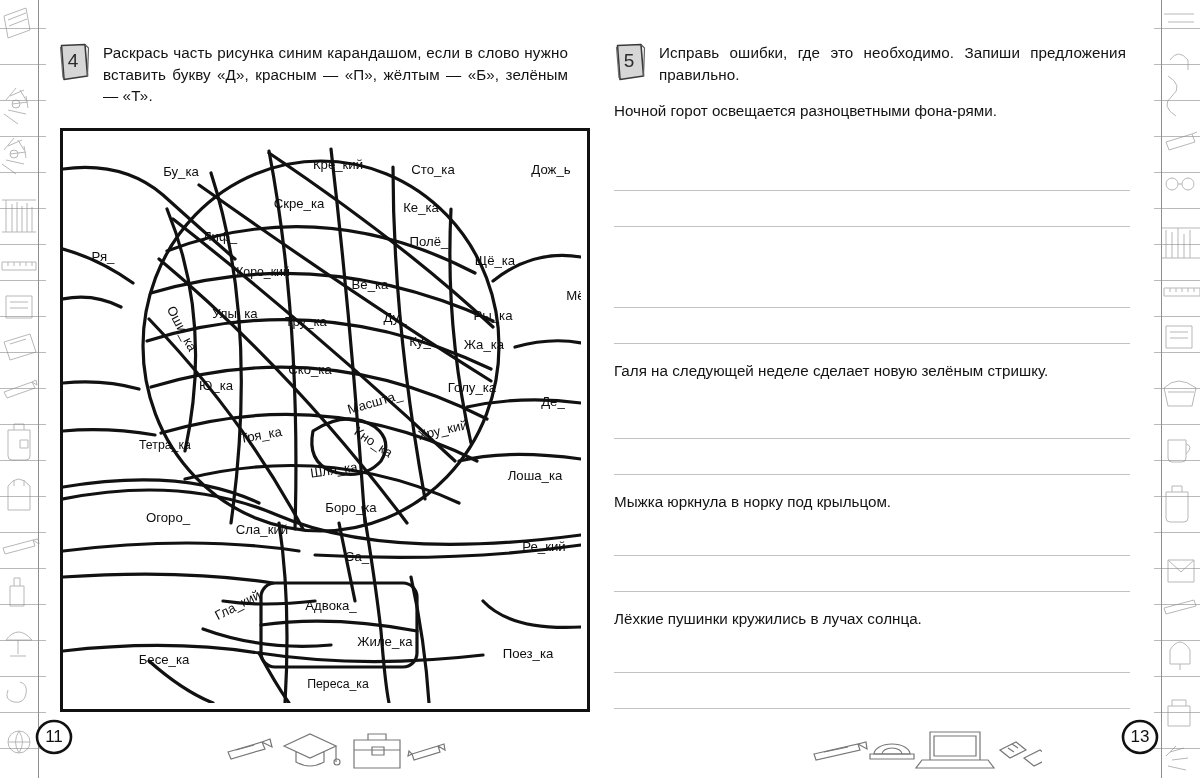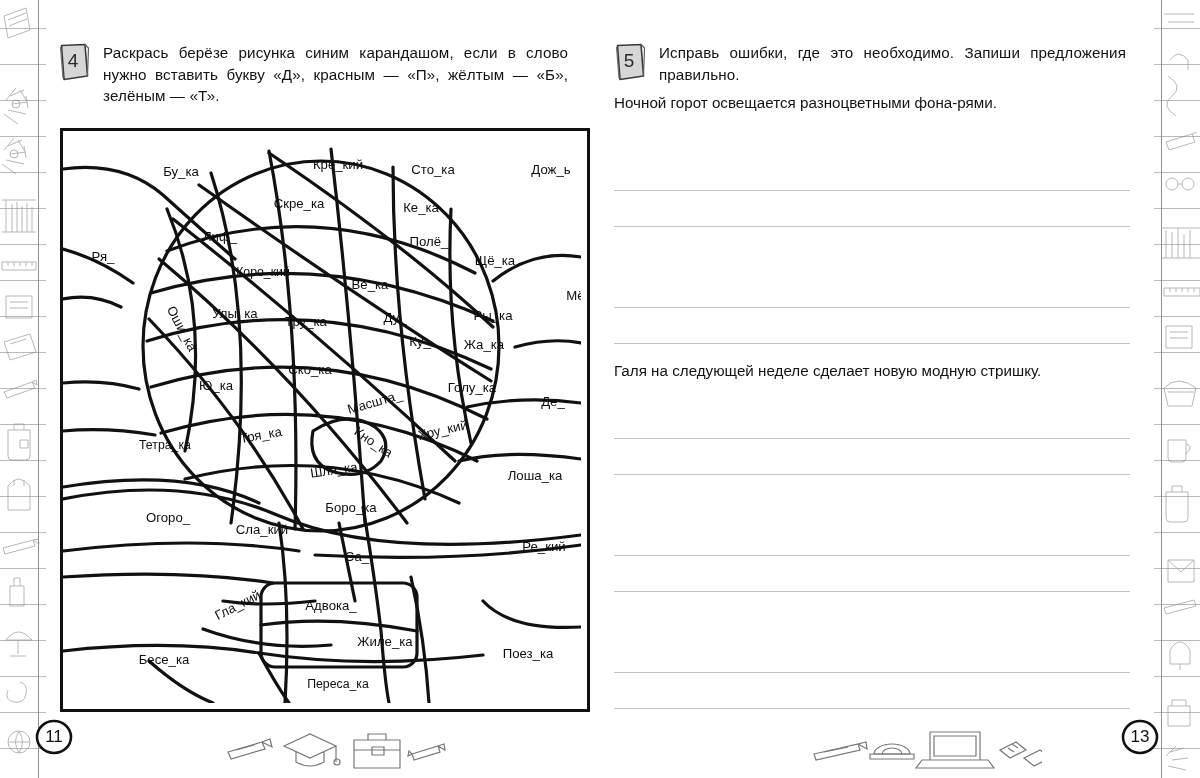--- a/index.html
+++ b/index.html
@@ -250,21 +250,21 @@
     <div class="task" style="left:12px;top:42px;width:510px;">
       <div class="badge">
         <svg width="32" height="38" viewBox="0 0 32 38">
           <path d="M3.5 2.5 L27 1.5 L29.5 33 L6 36.5 Z" fill="#d6d6d6" stroke="#3a3a3a" stroke-width="1.6" stroke-linejoin="round"></path>
           <path d="M2.5 4 L5 35" fill="none" stroke="#6d6d6d" stroke-width="1.2"></path>
           <path d="M27 1.5 L30.5 5 L29.5 33" fill="none" stroke="#5e5e5e" stroke-width="1.2"></path>
         </svg>
         <div class="num">4</div>
       </div>
       <div class="task-text">
-        <p>Раскрась берёзе рисунка синим карандашом, если в слово нужно вставить букву «Д», красным — «П», жёлтым — «Б», зелёным — «Т».</p>
+        <p>Раскрась часть рисунка синим карандашом, если в слово нужно вставить букву «Д», красным — «П», жёлтым — «Б», зелёным — «Т».</p>
       </div>
     </div>
 
     <div class="puzzle" style="left:14px;top:128px;width:524px;height:578px;">
       <svg id="puzzle-svg" width="518" height="572" viewBox="0 0 518 572">
         <g fill="none" stroke="#111111" stroke-width="3.2" stroke-linecap="round" stroke-linejoin="round">
 
           <ellipse cx="258" cy="215" rx="178" ry="185"></ellipse>
 
           <path d="M104 120 Q258 62 412 142"></path>
@@ -402,38 +402,44 @@
           <path d="M2.5 4 L5 35" fill="none" stroke="#6d6d6d" stroke-width="1.2"></path>
           <path d="M27 1.5 L30.5 5 L29.5 33" fill="none" stroke="#5e5e5e" stroke-width="1.2"></path>
         </svg>
         <div class="num">5</div>
       </div>
       <div class="task-text">
         <p>Исправь ошибки, где это необходимо. Запиши предложения правильно.</p>
       </div>
     </div>
 
-    <div class="sent" style="top:92px;">
+    <div class="sent" style="top:100px;">
       <p>Ночной горот освещается разноцветными фона-​рями.</p>
     </div>
     <div class="wline" style="top:190px;"></div>
     <div class="wline" style="top:226px;"></div>
 
     <div class="wline" style="top:307px;"></div>
     <div class="wline" style="top:343px;"></div>
 
     <div class="sent" style="top:360px;">
-      <p>Галя на следующей неделе сделает новую модную стришку.</p>
+      <p>Галя на следующей неделе сделает новую зелёным стришку.</p>
     </div>
     <div class="wline" style="top:438px;"></div>
     <div class="wline" style="top:474px;"></div>
 
+    <div class="sent" style="top:491px;">
+      <p>Мыжка юркнула в норку под крыльцом.</p>
+    </div>
     <div class="wline" style="top:555px;"></div>
     <div class="wline" style="top:591px;"></div>
 
+    <div class="sent" style="top:608px;">
+      <p>Лёхкие пушинки кружились в лучах солнца.</p>
+    </div>
     <div class="wline" style="top:672px;"></div>
     <div class="wline" style="top:708px;"></div>
 
     <div class="pagenum" style="left:520px;top:717px;">
       <svg width="40" height="40" viewBox="0 0 40 40">
         <ellipse cx="20" cy="20" rx="17" ry="16" fill="#ffffff" stroke="#111111" stroke-width="2.6"></ellipse>
       </svg>
       <span>13</span>
     </div>
 

